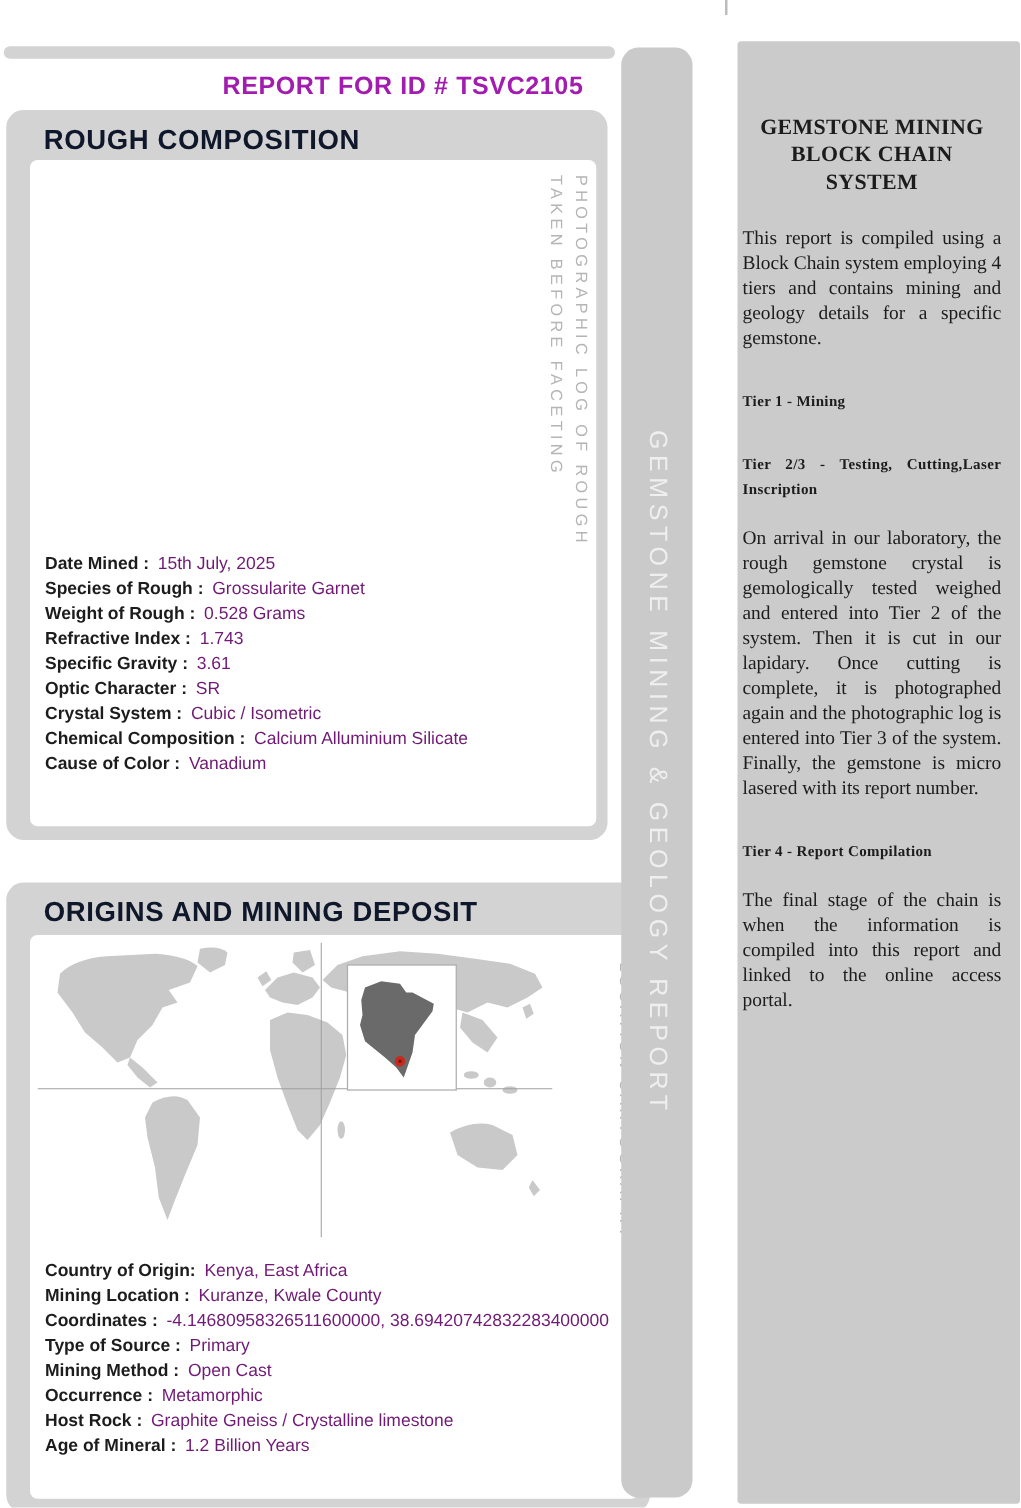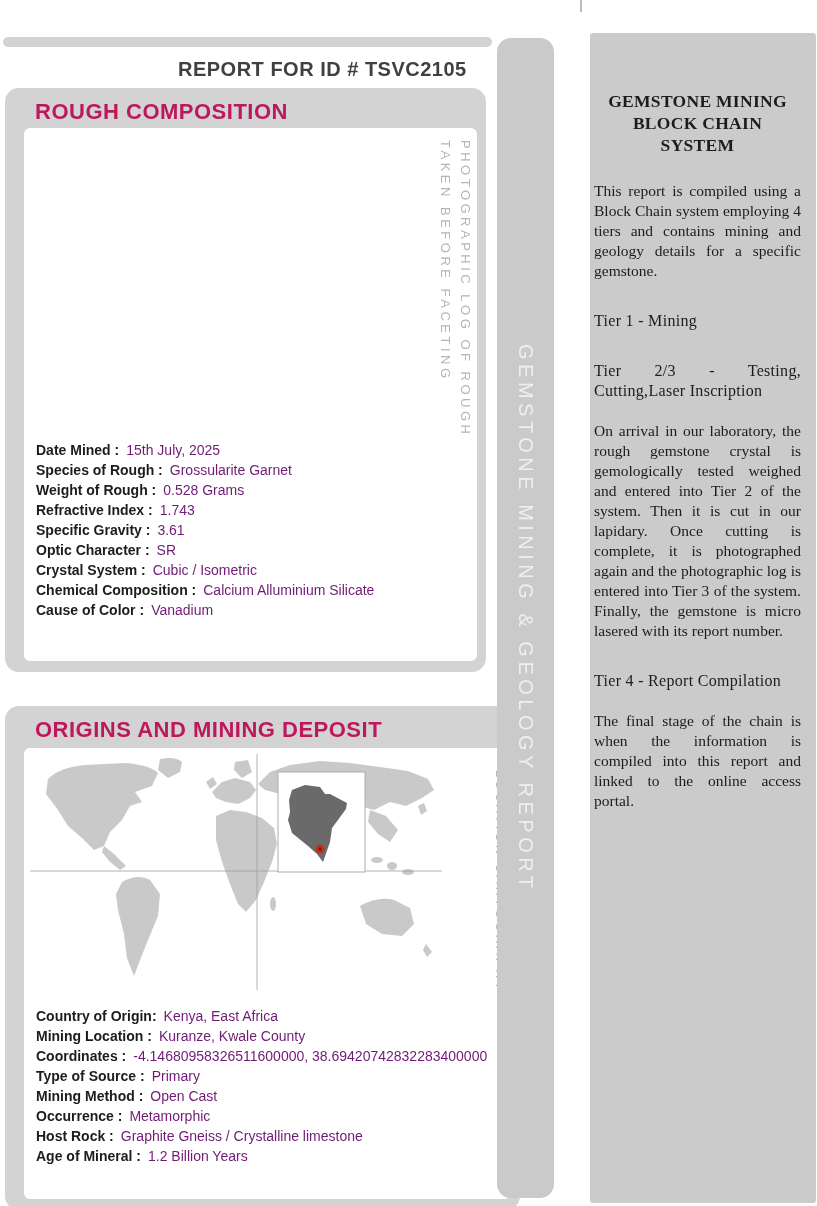--- a/index.html
+++ b/index.html
@@ -7,27 +7,27 @@
     width:817px;height:1206px;position:relative;overflow:hidden;
     background:#ffffff;font-family:"Liberation Sans",sans-serif;
   }
   .abs{position:absolute;}
 
   
   #top-tick{left:580px;top:0;width:2px;height:12px;background:#bcbcbc;}
   #top-bar{left:3px;top:37px;width:489px;height:10px;background:#d3d3d3;border-radius:5px;}
 
   
-  #report-header{left:178px;top:58px;font-size:20px;font-weight:bold;color:#404040;letter-spacing:.5px;white-space:nowrap;}
+  #report-header{left:178px;top:58px;font-size:20px;font-weight:bold;color:#a21caf;letter-spacing:.5px;white-space:nowrap;}
 
   
   .card{position:absolute;background:#d3d3d3;border-radius:14px;}
   #card-rough{left:5px;top:88px;width:481px;height:584px;}
   #card-origins{left:5px;top:706px;width:481px;height:504px;padding-left:34px;}
-  .card-title{position:absolute;left:30px;top:11px;font-size:22px;font-weight:bold;color:#be185d;letter-spacing:.5px;white-space:nowrap;}
+  .card-title{position:absolute;left:30px;top:11px;font-size:22px;font-weight:bold;color:#0f172a;letter-spacing:.5px;white-space:nowrap;}
   .card-inner{position:absolute;left:19px;right:9px;bottom:11px;background:#ffffff;border-radius:6px;}
   #card-rough .card-inner{top:40px;}
   #card-origins .card-inner{top:42px;}
 
   
   .vcap{position:absolute;writing-mode:vertical-rl;color:#b5b5b5;white-space:pre;}
   #photo-caption{top:12px;right:2px;font-size:13px;letter-spacing:3.5px;line-height:20px;}
   #map-caption{top:22px;right:2px;font-size:12.5px;letter-spacing:3px;line-height:18px;}
 
   
@@ -46,21 +46,21 @@
   
   #strip{left:497px;top:38px;width:57px;height:1160px;background:#cacaca;border-radius:14px;
          display:flex;align-items:center;justify-content:center;}
   #strip-text{writing-mode:vertical-rl;font-size:20px;letter-spacing:4.5px;color:#efefef;white-space:nowrap;}
 
   
   #info-panel{left:590px;top:33px;width:226px;height:1170px;background:#cbcbcb;border-radius:3px;
               box-sizing:border-box;padding:58px 15px 0 4px;
               font-family:"Liberation Serif",serif;color:#1c1c1c;}
   #info-title{text-align:center;font-weight:bold;font-size:17.5px;line-height:1.25;letter-spacing:.3px;margin:0 0 24px 0;}
-  .sec-h{font-weight:normal;font-size:16px;line-height:20px;text-align:justify;margin:30px 0 20px 0;letter-spacing:.3px;}
+  .sec-h{font-weight:bold;font-size:12px;line-height:20px;text-align:justify;margin:30px 0 20px 0;letter-spacing:.3px;}
   .sec-p{font-size:15.5px;line-height:20px;text-align:justify;margin:0;}
 </style>
 </head>
 <body>
 
 <div class="abs" id="top-tick"></div>
 <div class="abs" id="top-bar"></div>
 
 <div class="abs" id="report-header">REPORT FOR ID # TSVC2105</div>
 

